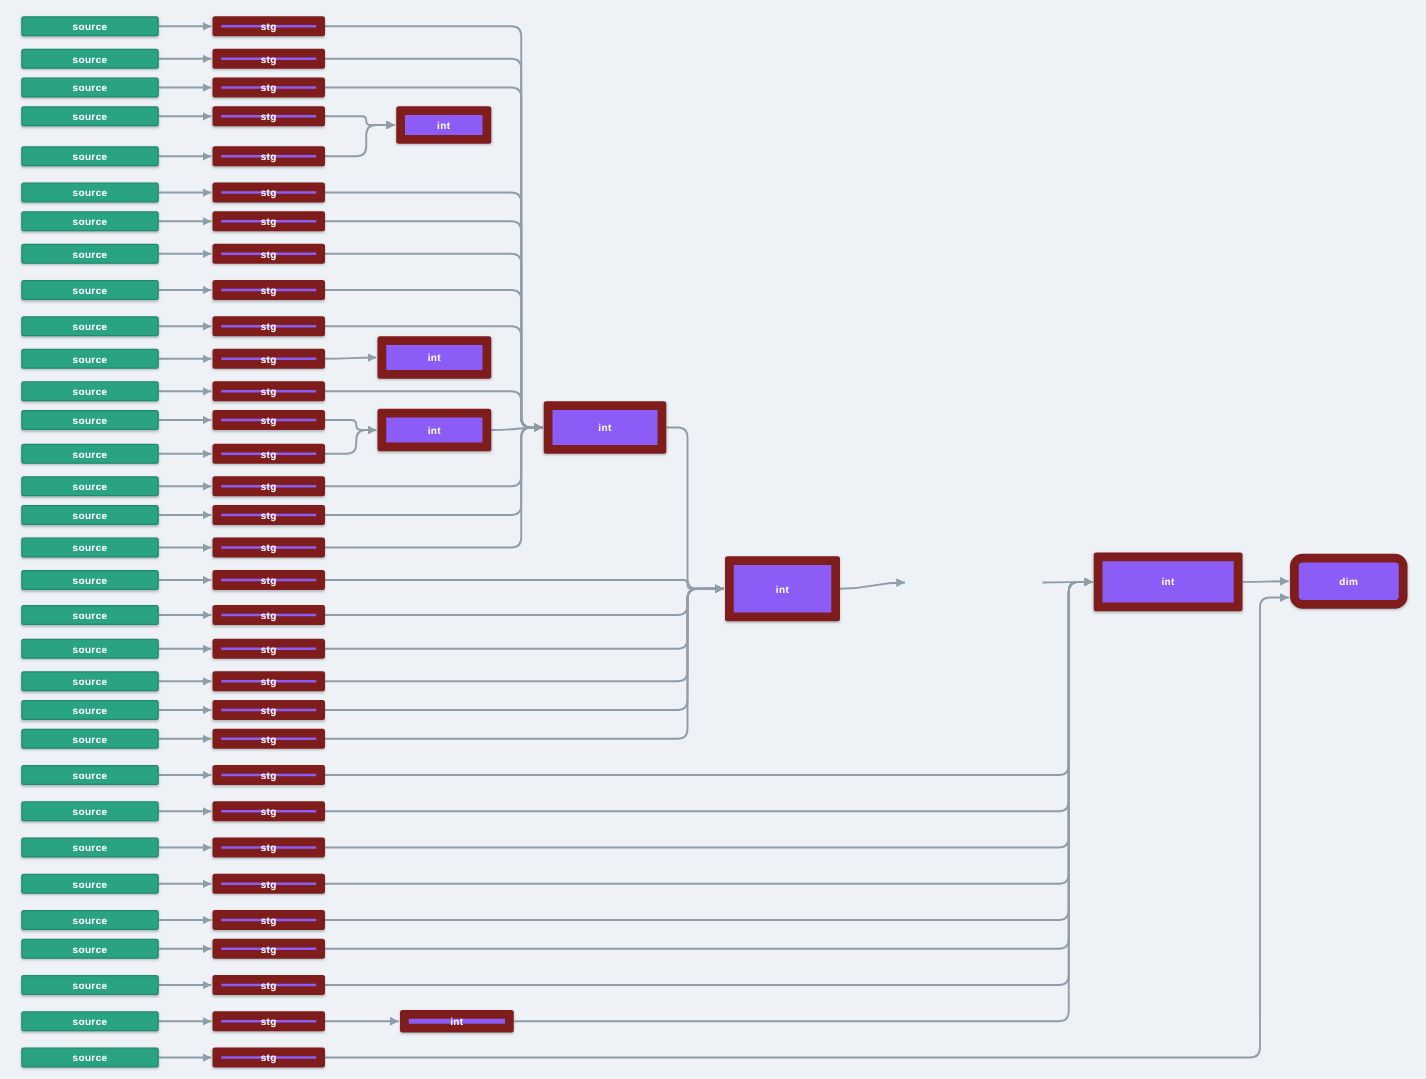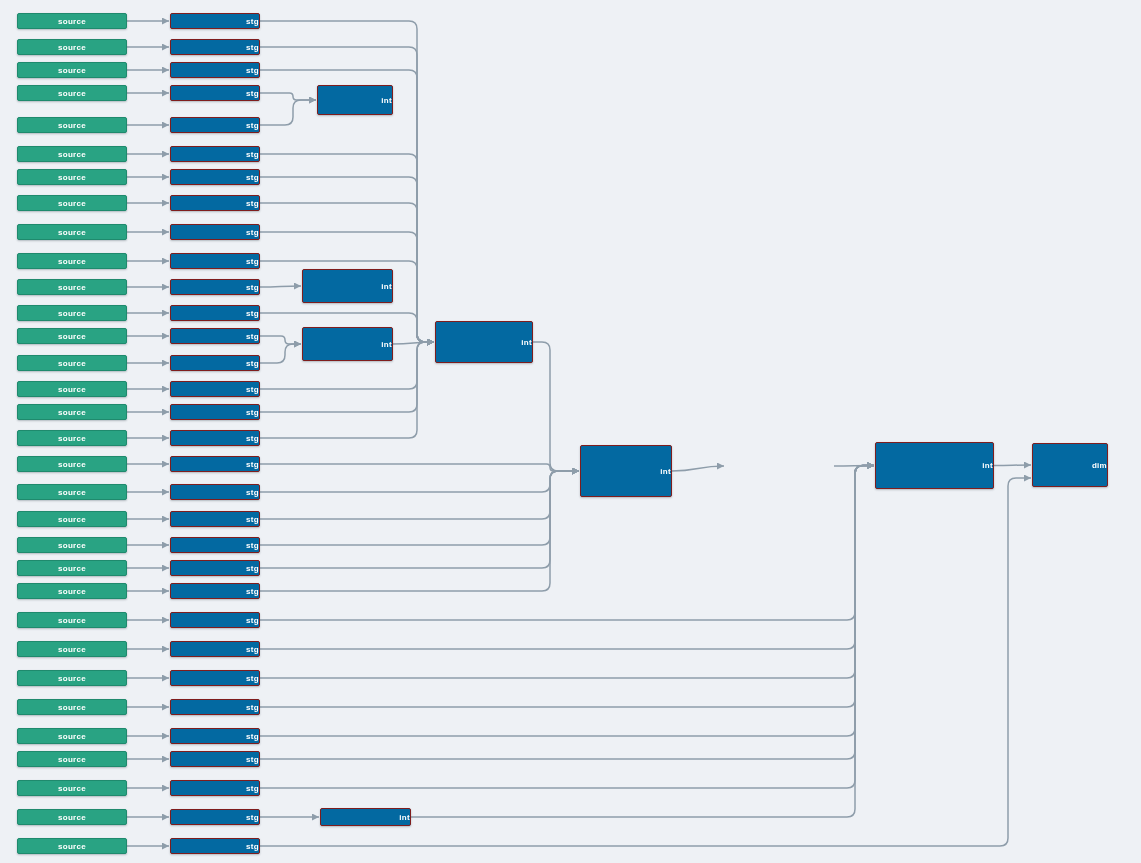--- a/index.html
+++ b/index.html
@@ -30,21 +30,21 @@
     border-radius:2px;
     box-shadow:0 1px 2px rgba(40,55,70,.3);
     font-size:8px;
     font-weight:bold;
     letter-spacing:.3px;
     color:#ffffff;
     cursor:pointer;
     box-sizing:border-box;
   }
   .node.source{background:#29a383;border:1px solid #1f8a6d;}
-  .node.model{background:#0369a1;border:1px solid #7f1d1d;justify-content:flex-end;}
+  .node.model{background:#8b5cf6;border:7px solid #7f1d1d;}
 </style>
 </head>
 <body>
 
 <div id="canvas">
   <svg id="edges" xmlns="http://www.w3.org/2000/svg">
     <defs>
       <marker id="arrow" viewBox="0 0 10 10" refX="10" refY="5" markerWidth="7" markerHeight="7" markerUnits="userSpaceOnUse" orient="auto">
         <path d="M0,0 L10,5 L0,10 z" fill="#8e9daa"></path>
       </marker>
@@ -327,17 +327,17 @@
       </div>
       <div class="node model" style="left: 580px; top: 445px; width: 92px; height: 52px;">
         <span>int</span>
       </div>
       <div class="node model" style="left: 875px; top: 442px; width: 119px; height: 47px;">
         <span>int</span>
       </div>
       <div class="node model" style="left: 320px; top: 808px; width: 91px; height: 18px;">
         <span>int</span>
       </div>
-      <div class="node model" style="left: 1032px; top: 443px; width: 76px; height: 44px;">
+      <div class="node model" style="left: 1032px; top: 443px; width: 94px; height: 44px; border-radius: 10px;">
         <span>dim</span>
       </div>
     </div>
 </div>
 
 </body></html>

